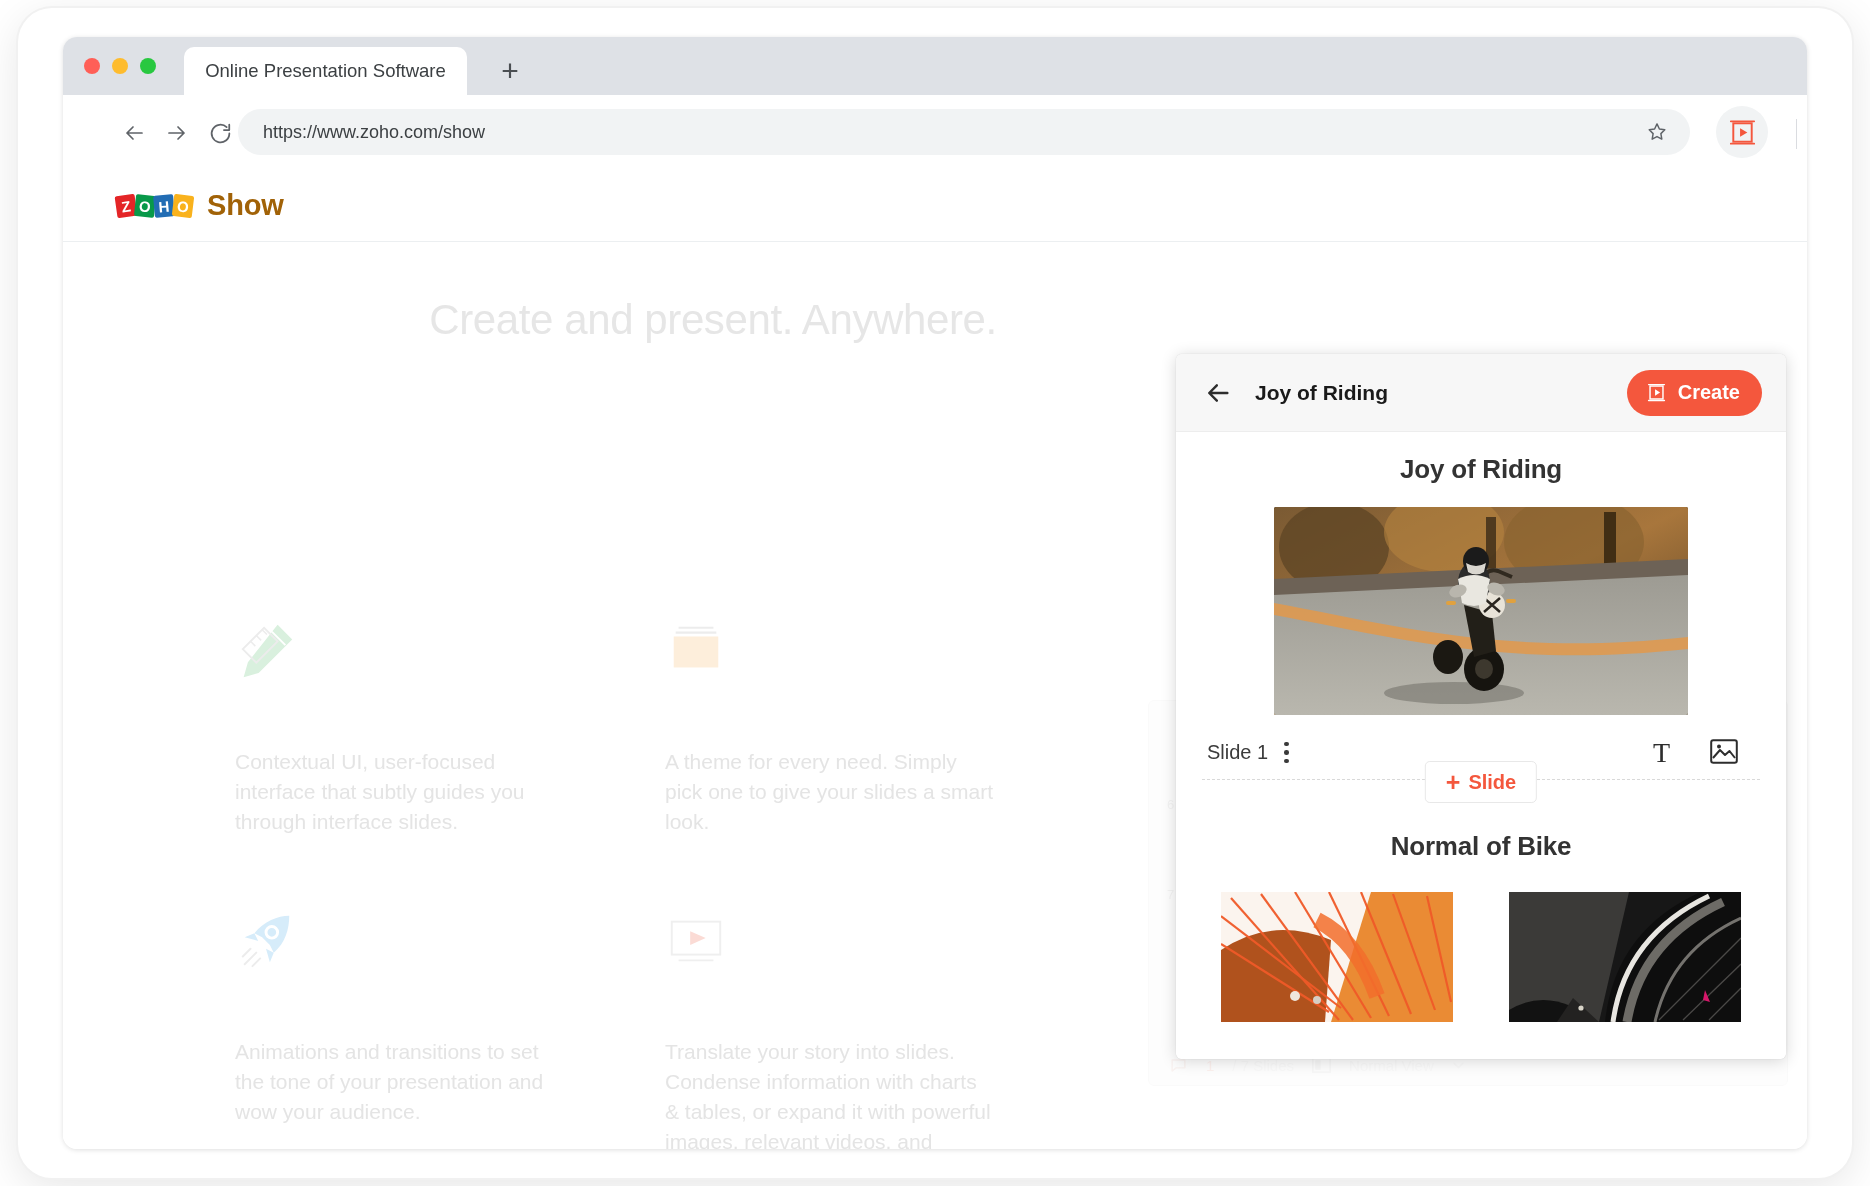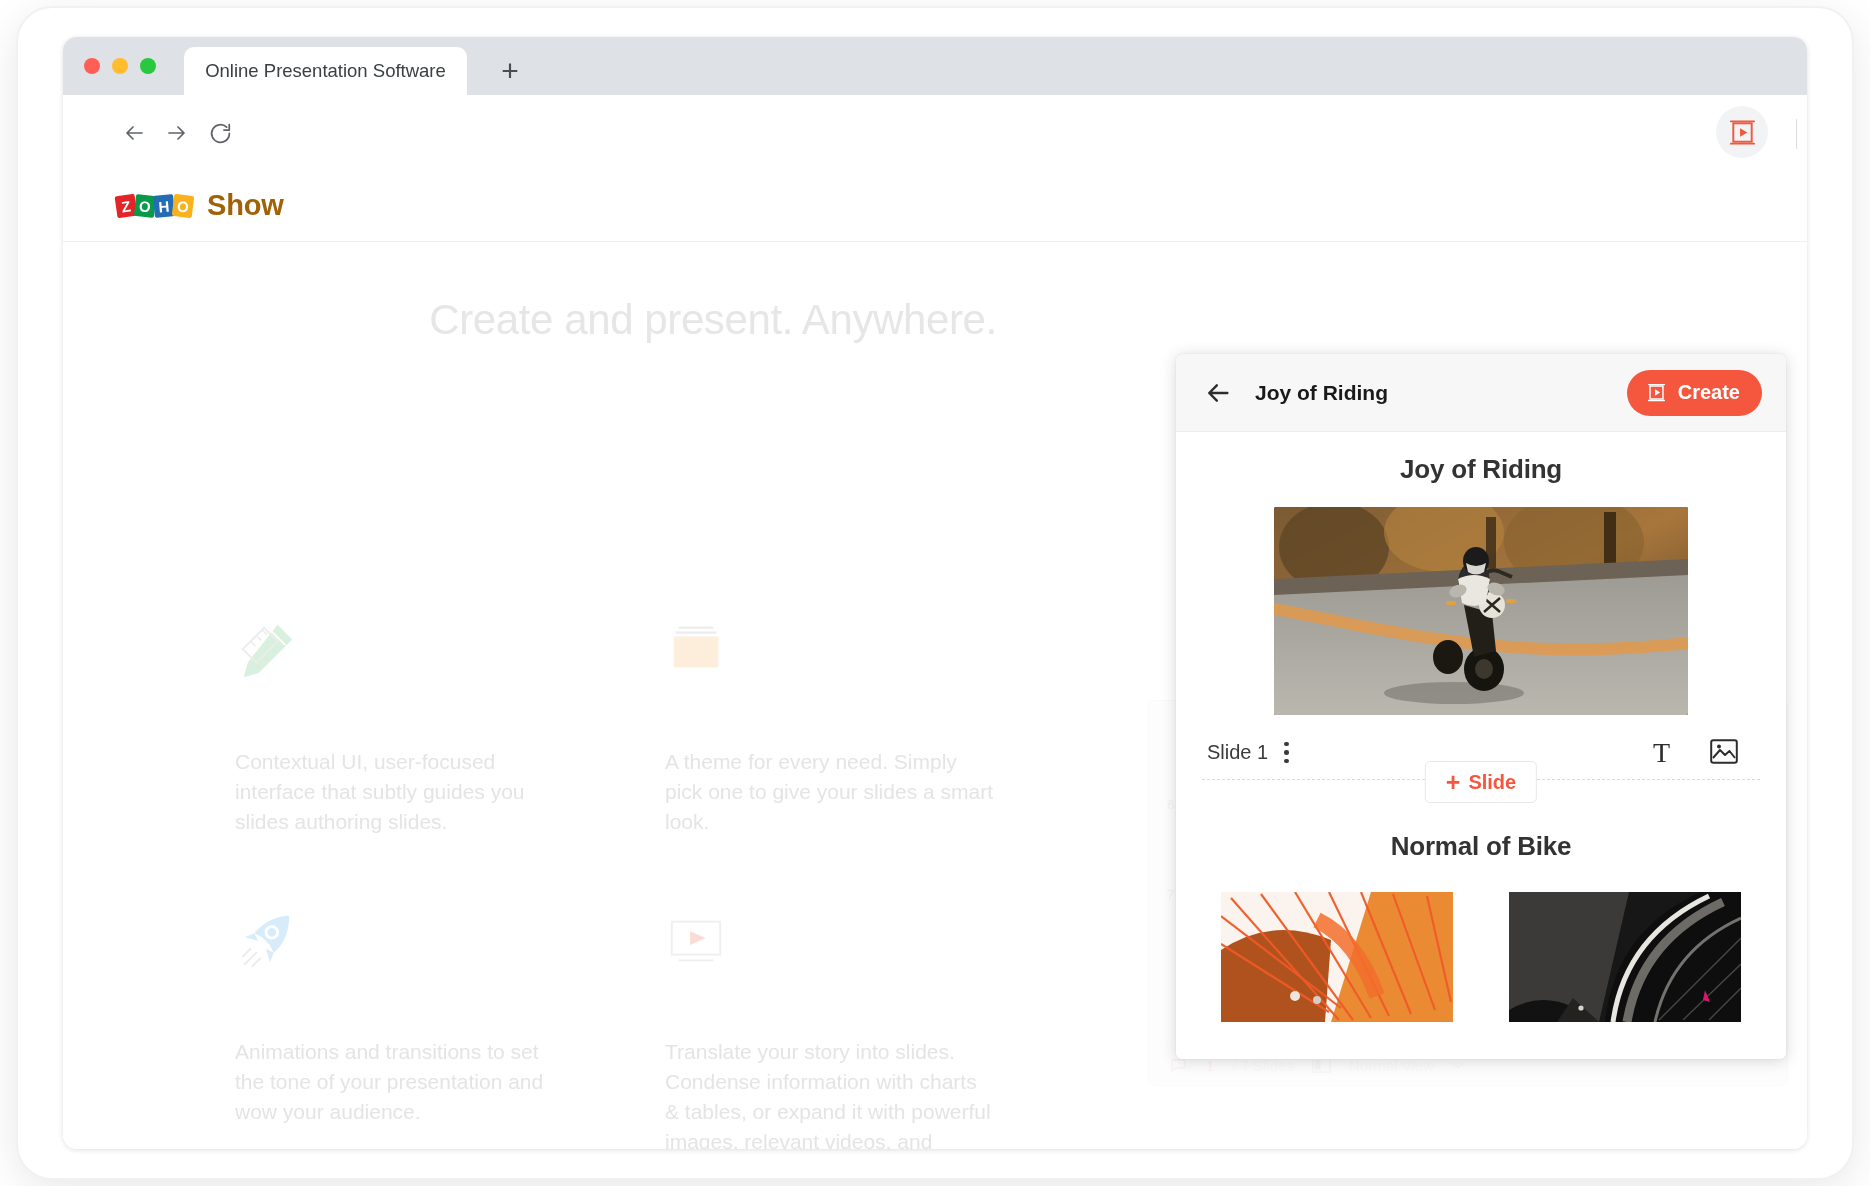--- a/index.html
+++ b/index.html
@@ -338,20 +338,28 @@
           <path d="M4 12h15M13 6l6 6-6 6" fill="none" stroke="#5f6368" stroke-width="1.7" stroke-linecap="round" stroke-linejoin="round"></path>
         </svg>
       </div>
       <div class="nav-btn" id="reload-button">
         <svg width="25" height="25" viewBox="0 0 24 24">
           <path d="M20.5 12a8.5 8.5 0 1 1-2.6-6.1" fill="none" stroke="#5f6368" stroke-width="1.7" stroke-linecap="round"></path>
           <path d="M20.4 3.6v5.1h-5.1" fill="none" stroke="#5f6368" stroke-width="1.7" stroke-linecap="round" stroke-linejoin="round"></path>
         </svg>
       </div>
 
+      <div id="omnibox">
+        <span class="url-text">https://www.zoho.com/show</span>
+        <span id="bookmark-star">
+          <svg width="22" height="22" viewBox="0 0 24 24">
+            <path d="M12 3.2l2.62 5.52 5.88.82-4.27 4.25 1.03 6.01L12 16.95l-5.26 2.85 1.03-6.01L3.5 9.54l5.88-.82z" fill="none" stroke="#5f6368" stroke-width="1.6" stroke-linejoin="round"></path>
+          </svg>
+        </span>
+      </div>
 
       <div id="extension-button">
         <svg width="31" height="31" viewBox="0 0 32 32">
           <rect x="6.5" y="6.5" width="19" height="19" fill="none" stroke="#f4573d" stroke-width="2"></rect>
           <line x1="4" y1="4.5" x2="28" y2="4.5" stroke="#f4573d" stroke-width="2" stroke-linecap="round"></line>
           <line x1="4" y1="27.5" x2="28" y2="27.5" stroke="#f4573d" stroke-width="2" stroke-linecap="round"></line>
           <path d="M13.5 11.5l7.5 4.5-7.5 4.5z" fill="#f4573d"></path>
         </svg>
       </div>
       <div id="toolbar-divider"></div>
@@ -378,21 +386,21 @@
 
         <div>
           <div class="feature-icon">
             <svg width="62" height="62" viewBox="0 0 64 64">
               <path d="M44 6 L58 20 L24 54 L10 58 L14 44 Z" fill="#d9f0de" stroke="#d9f0de" stroke-width="1.5"></path>
               <path d="M38 12 L52 26" stroke="#ffffff" stroke-width="2"></path>
               <path d="M8 30 L30 8 L44 22 L22 44 Z" fill="none" stroke="#ececec" stroke-width="2"></path>
               <path d="M16 22 l5 5 M22 16 l5 5 M28 10 l5 5" stroke="#ececec" stroke-width="1.6"></path>
             </svg>
           </div>
-          <p class="feature-text">Contextual UI, user-focused interface that subtly guides you slides authoring slides.</p>
+          <p class="feature-text">Contextual UI, user-focused interface that subtly guides you through interface slides.</p>
         </div>
 
         <div>
           <div class="feature-icon">
             <svg width="62" height="62" viewBox="0 0 64 64">
               <line x1="14" y1="8" x2="50" y2="8" stroke="#ececec" stroke-width="2.2"></line>
               <line x1="11" y1="13" x2="53" y2="13" stroke="#ececec" stroke-width="2.2"></line>
               <rect x="9" y="17" width="46" height="32" fill="#fdeedb"></rect>
             </svg>
           </div>

